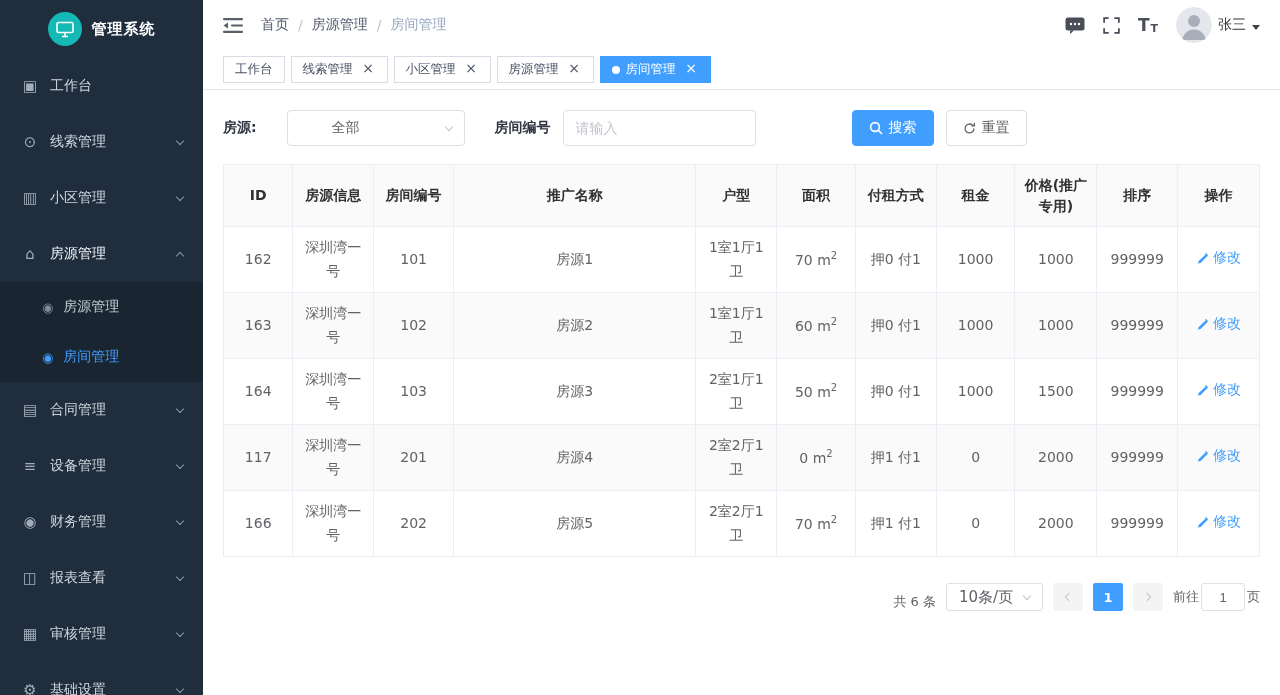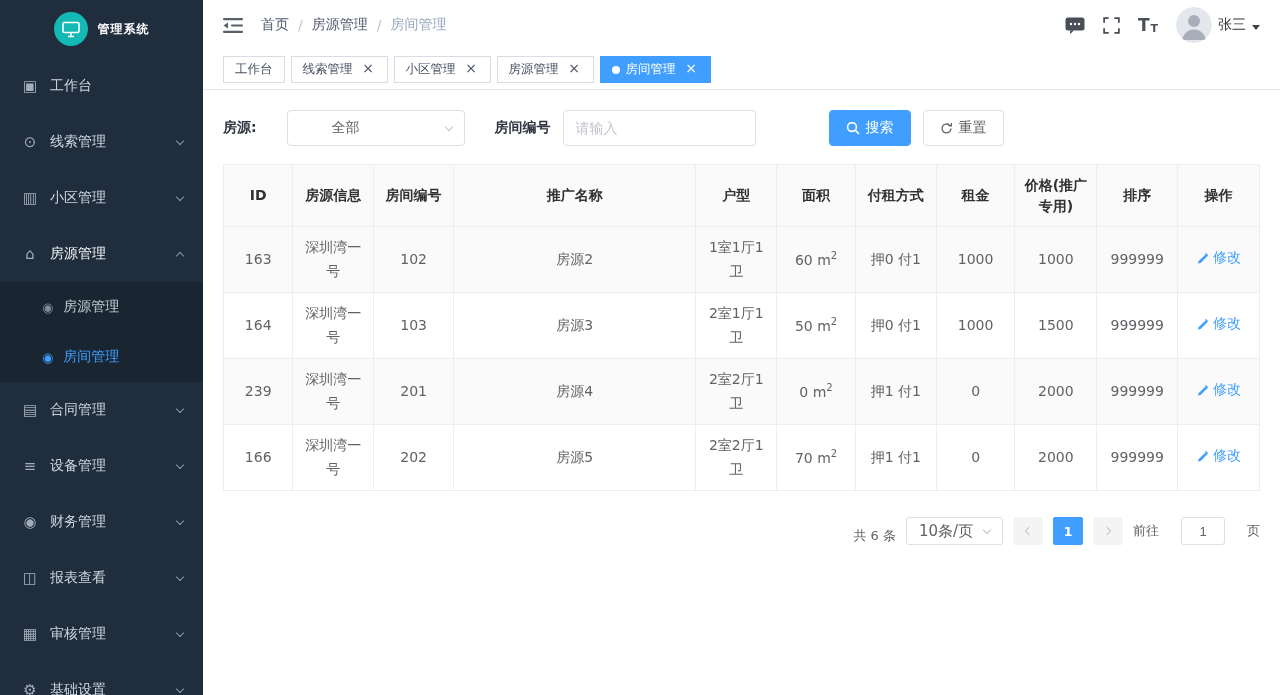--- a/index.html
+++ b/index.html
@@ -3,21 +3,21 @@
 <meta charset="utf-8">
 <style>
   * { margin:0; padding:0; box-sizing:border-box; }
   html,body { width:1280px; height:695px; overflow:hidden; }
   body { font-family:"DejaVu Sans","Liberation Sans",sans-serif; font-size:14px; color:#333; background:#fff; display:flex; }
 
   
   .sidebar { width:203px; height:695px; background:#1f2d3d; flex-shrink:0; overflow:hidden; }
   .logo { height:58px; display:flex; align-items:center; justify-content:center; gap:10px; }
   .logo-circle { width:34px; height:34px; border-radius:50%; background:#14b8b4; display:flex; align-items:center; justify-content:center; }
-  .logo-text { color:#fff; font-weight:bold; font-size:12px; letter-spacing:1px; }
+  .logo-text { color:#fff; font-weight:bold; font-size:15px; letter-spacing:1px; }
   .side-item { height:56px; display:flex; align-items:center; padding:0 20px; color:#cfd6de; cursor:pointer; }
   .side-item.expanded { color:#f2f5f8; }
   .side-icon { width:20px; margin-right:10px; text-align:center; font-size:15px; color:#a3aeba; }
   .side-label { flex:1; }
   .chev { width:6px; height:6px; border-right:1.5px solid #8d99a6; border-bottom:1.5px solid #8d99a6; transform:rotate(45deg); margin-top:-3px; }
   .chev.up { transform:rotate(-135deg); margin-top:4px; }
   .side-sub { background:#192531; }
   .side-child { height:50px; display:flex; align-items:center; padding-left:42px; gap:10px; color:#c3ccd6; cursor:pointer; }
   .side-child.active { color:#409eff; }
   .bullet { font-size:13px; color:#7d8a99; }
@@ -52,40 +52,40 @@
   .filter-row { display:flex; align-items:center; margin-bottom:18px; }
   .filter-label { font-weight:bold; color:#2f3540; margin-right:30px; }
   .room-label { margin-left:30px; margin-right:12px; }
   .select { height:36px; border:1px solid #dcdfe6; border-radius:4px; display:inline-flex; align-items:center; padding:0 12px; color:#606266; cursor:pointer; background:#fff; }
   .house-select { width:178px;padding-left:44px; }
   .chev2 { margin-left:auto; width:6px; height:6px; border-right:1.4px solid #c0c4cc; border-bottom:1.4px solid #c0c4cc; transform:rotate(45deg); margin-top:-3px; }
   .text-input { width:193px; height:36px; border:1px solid #dcdfe6; border-radius:4px; padding:0 12px; font-size:14px; color:#606266; outline:none; }
   .text-input::placeholder { color:#c0c4cc; }
   .btn { height:36px; border-radius:4px; padding:0 16px; display:inline-flex; align-items:center; gap:6px; font-size:14px; cursor:pointer; border:1px solid #dcdfe6; background:#fff; color:#606266; }
   .btn.primary { background:#409eff; border-color:#409eff; color:#fff; }
-  .search-btn { margin-left:73px; }
+  .search-btn { margin-left:96px; }
   .reset-btn { margin-left:12px; }
 
   
   table { width:100%; border-collapse:collapse; table-layout:fixed; }
   th,td { border:1px solid #ebeef5; text-align:center; vertical-align:middle; font-size:14px; padding:6px 6px; word-break:break-all; }
   th { background:#fafafa; color:#303133; font-weight:bold; height:62px; line-height:1.5; }
   td { color:#606266; height:66px; line-height:1.7; }
   tr.striped td { background:#fafafa; }
   td sup { font-size:10px; }
   .edit-link { color:#409eff; cursor:pointer; text-decoration:none; display:inline-flex; align-items:center; gap:4px; }
 
   
   .pagination { display:flex; align-items:flex-end; justify-content:flex-end; gap:10px; margin-top:26px; font-size:13px; color:#606266; }
   .size-select { width:97px; height:28px; font-size:15px; border-radius:3px; }
   .pager-btn { width:30px; height:28px; background:#f4f4f5; border-radius:2px; display:inline-flex; align-items:center; justify-content:center; cursor:pointer; }
   .arrow-left { width:6px; height:6px; border-left:1.6px solid #c0c4cc; border-bottom:1.6px solid #c0c4cc; transform:rotate(45deg); margin-left:2px; }
   .arrow-right { width:6px; height:6px; border-right:1.6px solid #c0c4cc; border-top:1.6px solid #c0c4cc; transform:rotate(45deg); margin-right:2px; }
   .pager-num { min-width:30px; height:28px; background:#409eff; color:#fff; border-radius:2px; display:inline-flex; align-items:center; justify-content:center; cursor:pointer; font-weight:bold; }
-  .jump { display:inline-flex; align-items:center; gap:22px; }
+  .jump { display:inline-flex; align-items:center; gap:2px; }
   .jump-input { width:44px; height:28px; border:1px solid #dcdfe6; border-radius:3px; text-align:center; font-size:13px; color:#606266; outline:none; }
 </style>
 </head>
 <body>
 
 <aside class="sidebar">
   <div class="logo">
     <span class="logo-circle">
       <svg width="18" height="17" viewBox="0 0 18 17" fill="none" stroke="#ffffff" stroke-width="1.6">
         <rect x="1" y="1.5" width="16" height="10" rx="1.5"></rect>
@@ -278,20 +278,38 @@
             <th>户型</th>
             <th>面积</th>
             <th>付租方式</th>
             <th>租金</th>
             <th>价格(推广专用)</th>
             <th>排序</th>
             <th>操作</th>
           </tr>
         </thead>
       <tbody>
+          <tr>
+            <td>162</td>
+            <td>深圳湾一号</td>
+            <td>101</td>
+            <td>房源1</td>
+            <td>1室1厅1卫</td>
+            <td>70 m<sup>2</sup></td>
+            <td>押0 付1</td>
+            <td>1000</td>
+            <td>1000</td>
+            <td>999999</td>
+            <td><a class="edit-link">
+                <svg width="13" height="13" viewBox="0 0 16 16" fill="currentColor">
+                  <path d="M11.1 1.8a1.3 1.3 0 0 1 1.8 0l1.3 1.3a1.3 1.3 0 0 1 0 1.8l-8.5 8.5-3.3.9.9-3.3 8.8-8.2z"></path>
+                </svg>
+                <span>修改</span>
+              </a></td>
+          </tr>
           <tr class="striped">
             <td>163</td>
             <td>深圳湾一号</td>
             <td>102</td>
             <td>房源2</td>
             <td>1室1厅1卫</td>
             <td>60 m<sup>2</sup></td>
             <td>押0 付1</td>
             <td>1000</td>
             <td>1000</td>
@@ -315,21 +333,21 @@
             <td>1500</td>
             <td>999999</td>
             <td><a class="edit-link">
                 <svg width="13" height="13" viewBox="0 0 16 16" fill="currentColor">
                   <path d="M11.1 1.8a1.3 1.3 0 0 1 1.8 0l1.3 1.3a1.3 1.3 0 0 1 0 1.8l-8.5 8.5-3.3.9.9-3.3 8.8-8.2z"></path>
                 </svg>
                 <span>修改</span>
               </a></td>
           </tr>
           <tr class="striped">
-            <td>239</td>
+            <td>117</td>
             <td>深圳湾一号</td>
             <td>201</td>
             <td>房源4</td>
             <td>2室2厅1卫</td>
             <td>0 m<sup>2</sup></td>
             <td>押1 付1</td>
             <td>0</td>
             <td>2000</td>
             <td>999999</td>
             <td><a class="edit-link">

